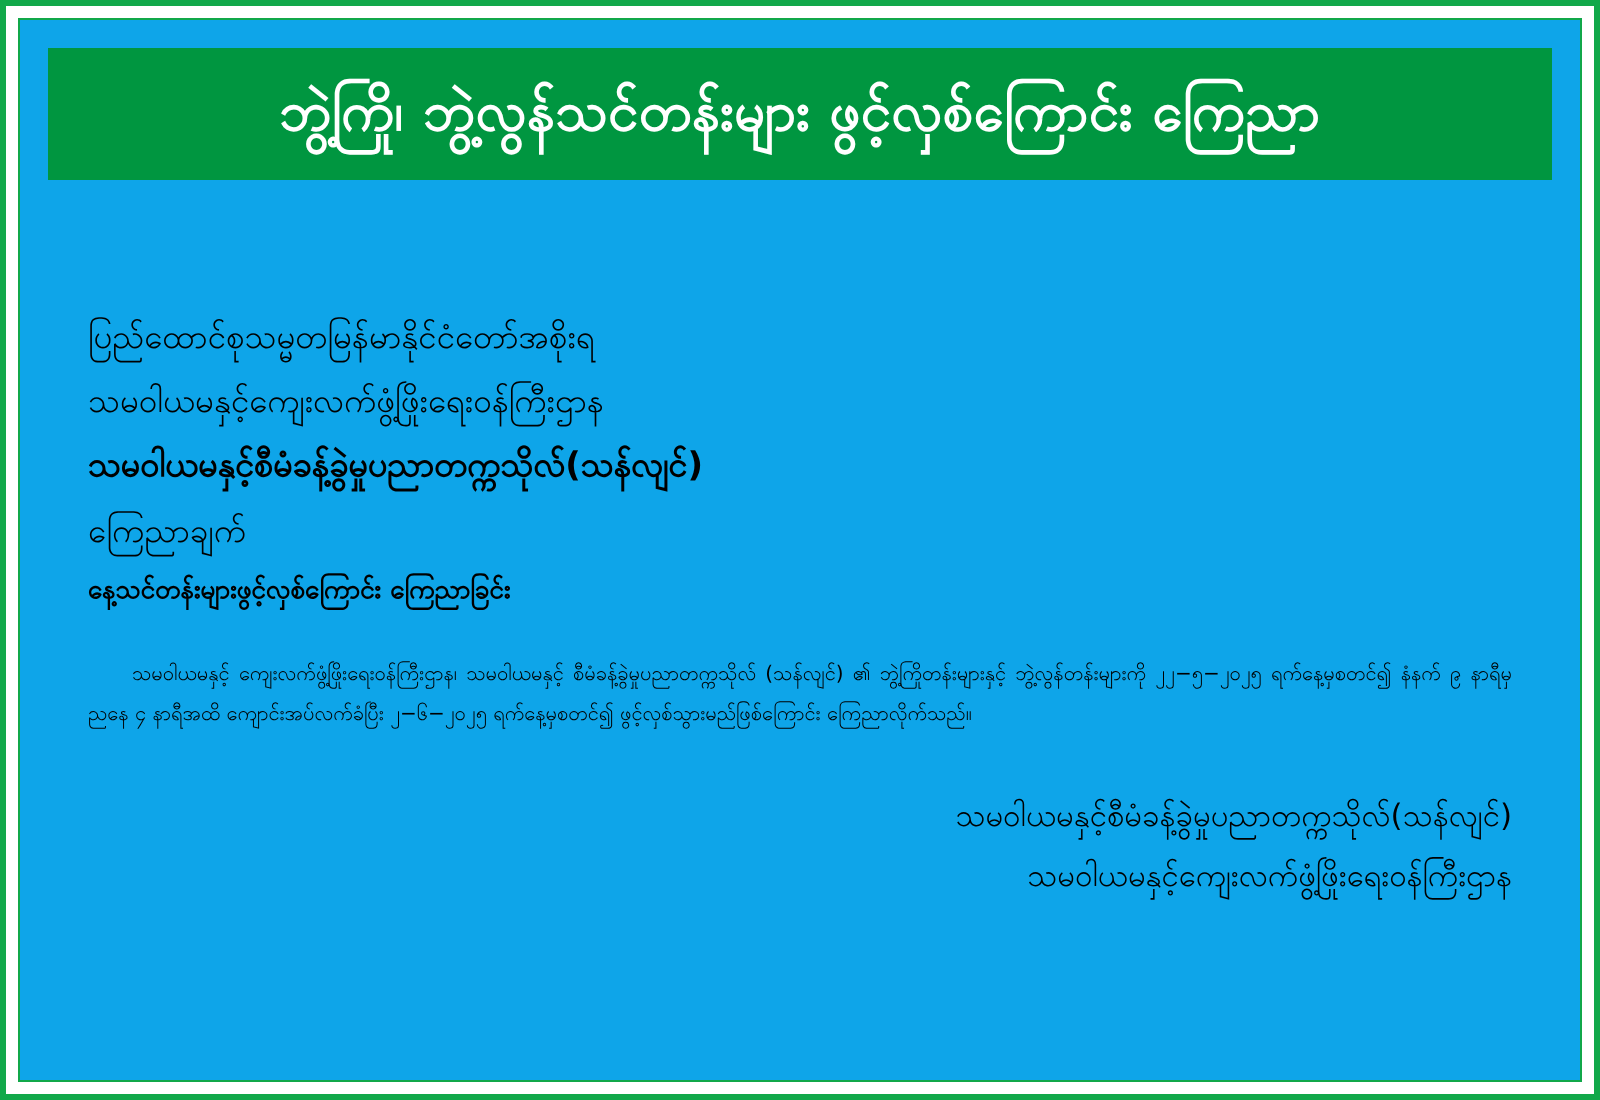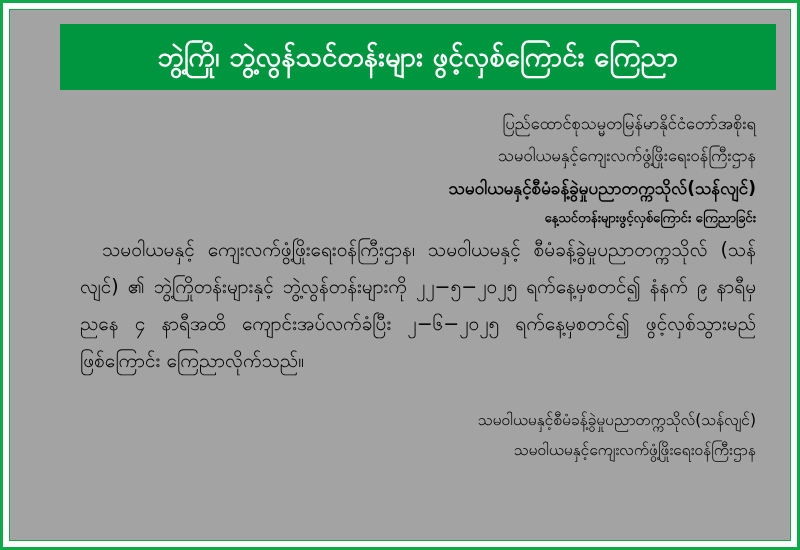--- a/index.html
+++ b/index.html
@@ -23,23 +23,22 @@
     padding: 0;
   }
   .inner {
     position: absolute;
     left: 6px;
     top: 6px;
     right: 6px;
     bottom: 6px;
     border: 1px solid #11a84a;
     box-sizing: border-box;
-    background: #a3a3a3;
+    background: #0ea5e9;
     overflow: hidden;
-    padding-left: 36px;
   }
   .banner {
     margin: 14px 14px 0 14px;
     background: #009640;
     height: 66px;
     display: flex;
     align-items: center;
     justify-content: center;
     text-align: center;
   }
@@ -49,37 +48,39 @@
     font-weight: bold;
     line-height: 1.25;
     letter-spacing: 0.3px;
     padding: 0 10px;
   }
   .body-area {
     padding: 18px 34px 0 34px;
     color: #000000;
   }
   .center-block {
-    text-align: right;
+    text-align: left;
+    margin-top: 45px;
   }
   .line-1, .line-2, .line-4, .line-5 {
     font-size: 16.5px;
     line-height: 1.95;
   }
   .line-3 {
     font-size: 17px;
     font-weight: bold;
     line-height: 1.95;
   }
   .line-5 {
     font-weight: bold;
     font-size: 13px;
   }
   .paragraph {
-    font-size: 19px;
+    margin-top: 20px;
+    font-size: 10px;
     line-height: 1.95;
     text-align: justify;
     text-justify: inter-word;
     text-indent: 22px;
   }
   .signature {
     margin-top: 26px;
     text-align: right;
     font-size: 15.5px;
     line-height: 1.95;
@@ -97,20 +98,21 @@
     <div class="banner">
       <div class="banner-title">ဘွဲ့ကြို၊ ဘွဲ့လွန်သင်တန်းများ ဖွင့်လှစ်ကြောင်း ကြေညာ</div>
     </div>
 
     <div class="body-area">
 
       <div class="center-block">
         <div class="line-1">ပြည်ထောင်စုသမ္မတမြန်မာနိုင်ငံတော်အစိုးရ</div>
         <div class="line-2">သမဝါယမနှင့်ကျေးလက်ဖွံ့ဖြိုးရေးဝန်ကြီးဌာန</div>
         <div class="line-3">သမဝါယမနှင့်စီမံခန့်ခွဲမှုပညာတက္ကသိုလ်(သန်လျင်)</div>
+        <div class="line-4">ကြေညာချက်</div>
         <div class="line-5">နေ့သင်တန်းများဖွင့်လှစ်ကြောင်း ကြေညာခြင်း</div>
       </div>
 
       <div class="paragraph">သမဝါယမနှင့် ကျေးလက်ဖွံ့ဖြိုးရေးဝန်ကြီးဌာန၊ သမဝါယမနှင့် စီမံခန့်ခွဲမှုပညာတက္ကသိုလ် (သန်လျင်) ၏ ဘွဲ့ကြိုတန်းများနှင့် ဘွဲ့လွန်တန်းများကို ၂၂−၅−၂၀၂၅ ရက်နေ့မှစတင်၍ နံနက် ၉ နာရီမှ ညနေ ၄ နာရီအထိ ကျောင်းအပ်လက်ခံပြီး ၂−၆−၂၀၂၅ ရက်နေ့မှစတင်၍ ဖွင့်လှစ်သွားမည်ဖြစ်ကြောင်း ကြေညာလိုက်သည်။</div>
 
       <div class="signature">
         <span class="sig-line">သမဝါယမနှင့်စီမံခန့်ခွဲမှုပညာတက္ကသိုလ်(သန်လျင်)</span>
         <span class="sig-line">သမဝါယမနှင့်ကျေးလက်ဖွံ့ဖြိုးရေးဝန်ကြီးဌာန</span>
       </div>
 

